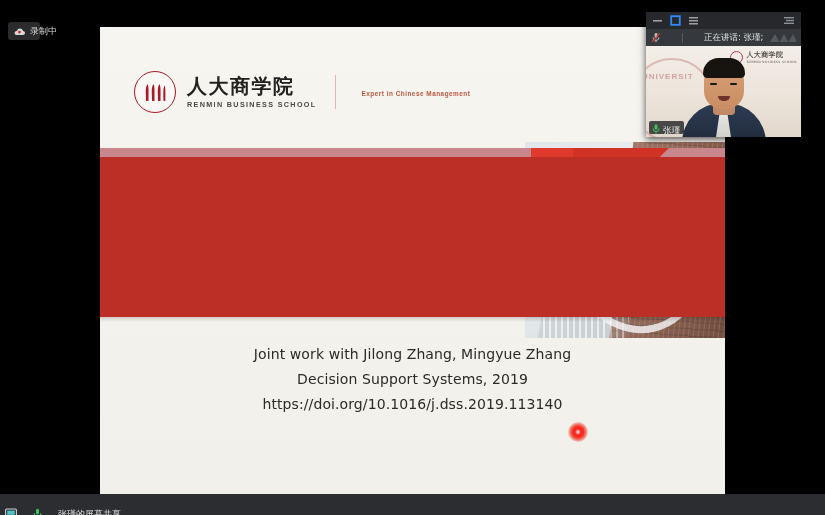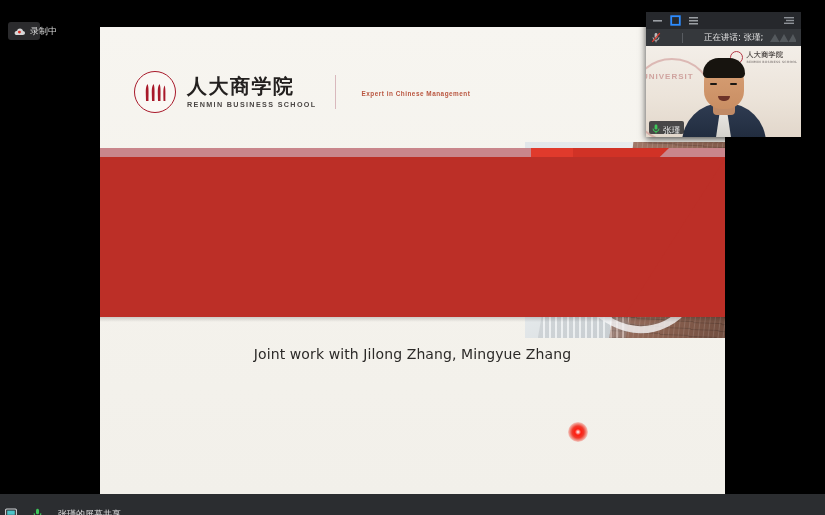--- a/index.html
+++ b/index.html
@@ -551,20 +551,22 @@
 
       <div class="band-pink"></div>
       <div class="band-chev"></div>
       <div class="band-chev2"></div>
       <div class="band-red"></div>
       <div class="band-shadow"></div>
 
 
       <div class="slide-sub">
         <div class="sub-line">Joint work with Jilong Zhang, Mingyue Zhang</div>
+        <div class="sub-line">Decision Support Systems, 2019</div>
+        <div class="sub-line">https://doi.org/10.1016/j.dss.2019.113140</div>
       </div>
 
       <div class="laser"></div>
     </div>
   </div>
   <div class="slide-gap"></div>
 
   <div class="vid-win">
 
     <div class="vid-head">

